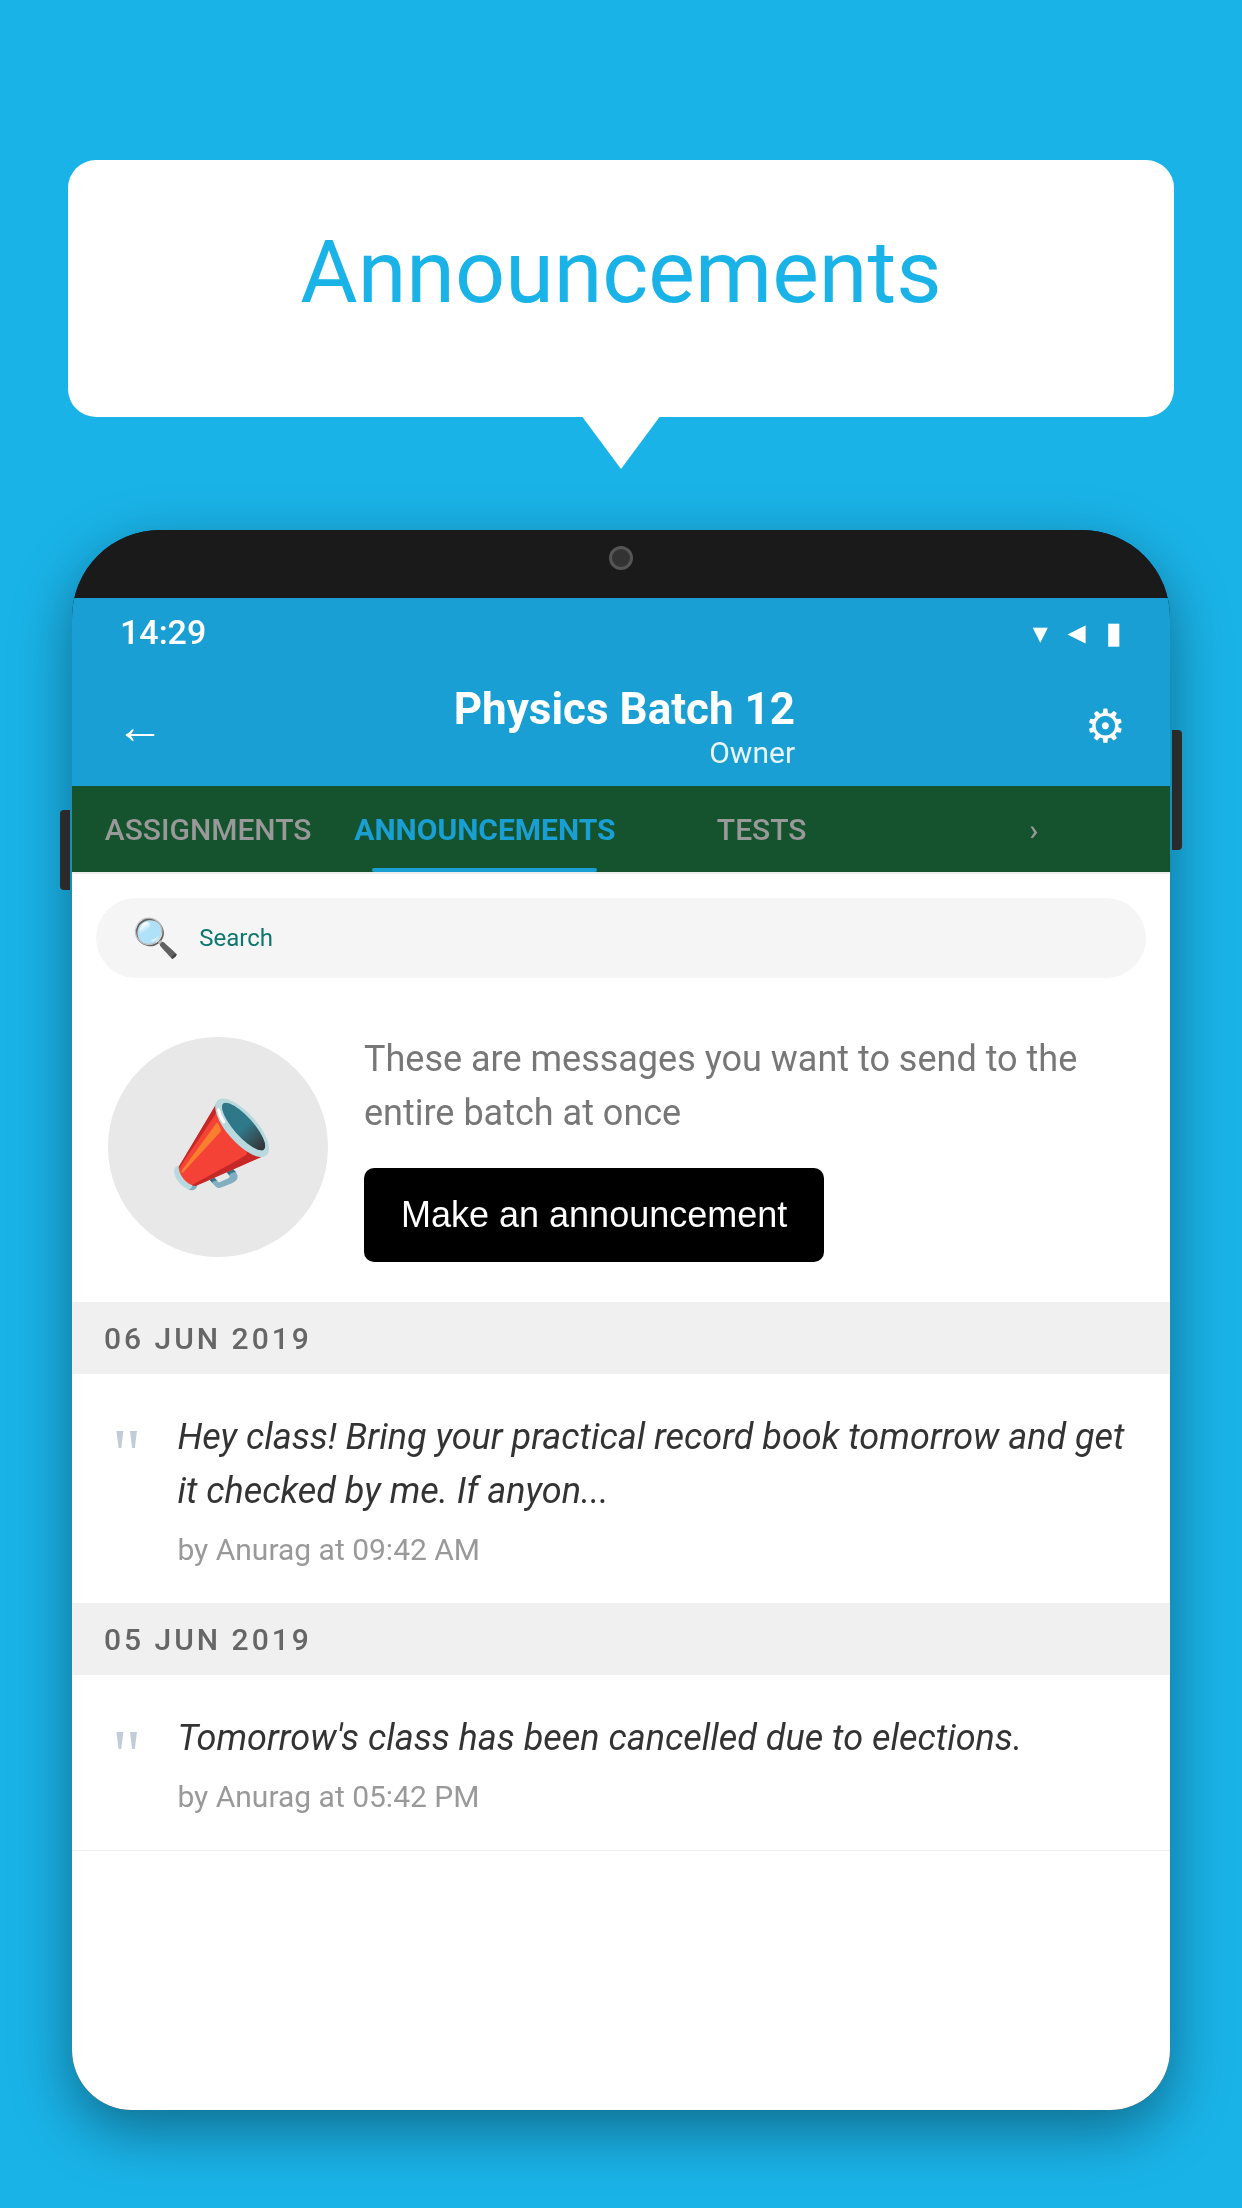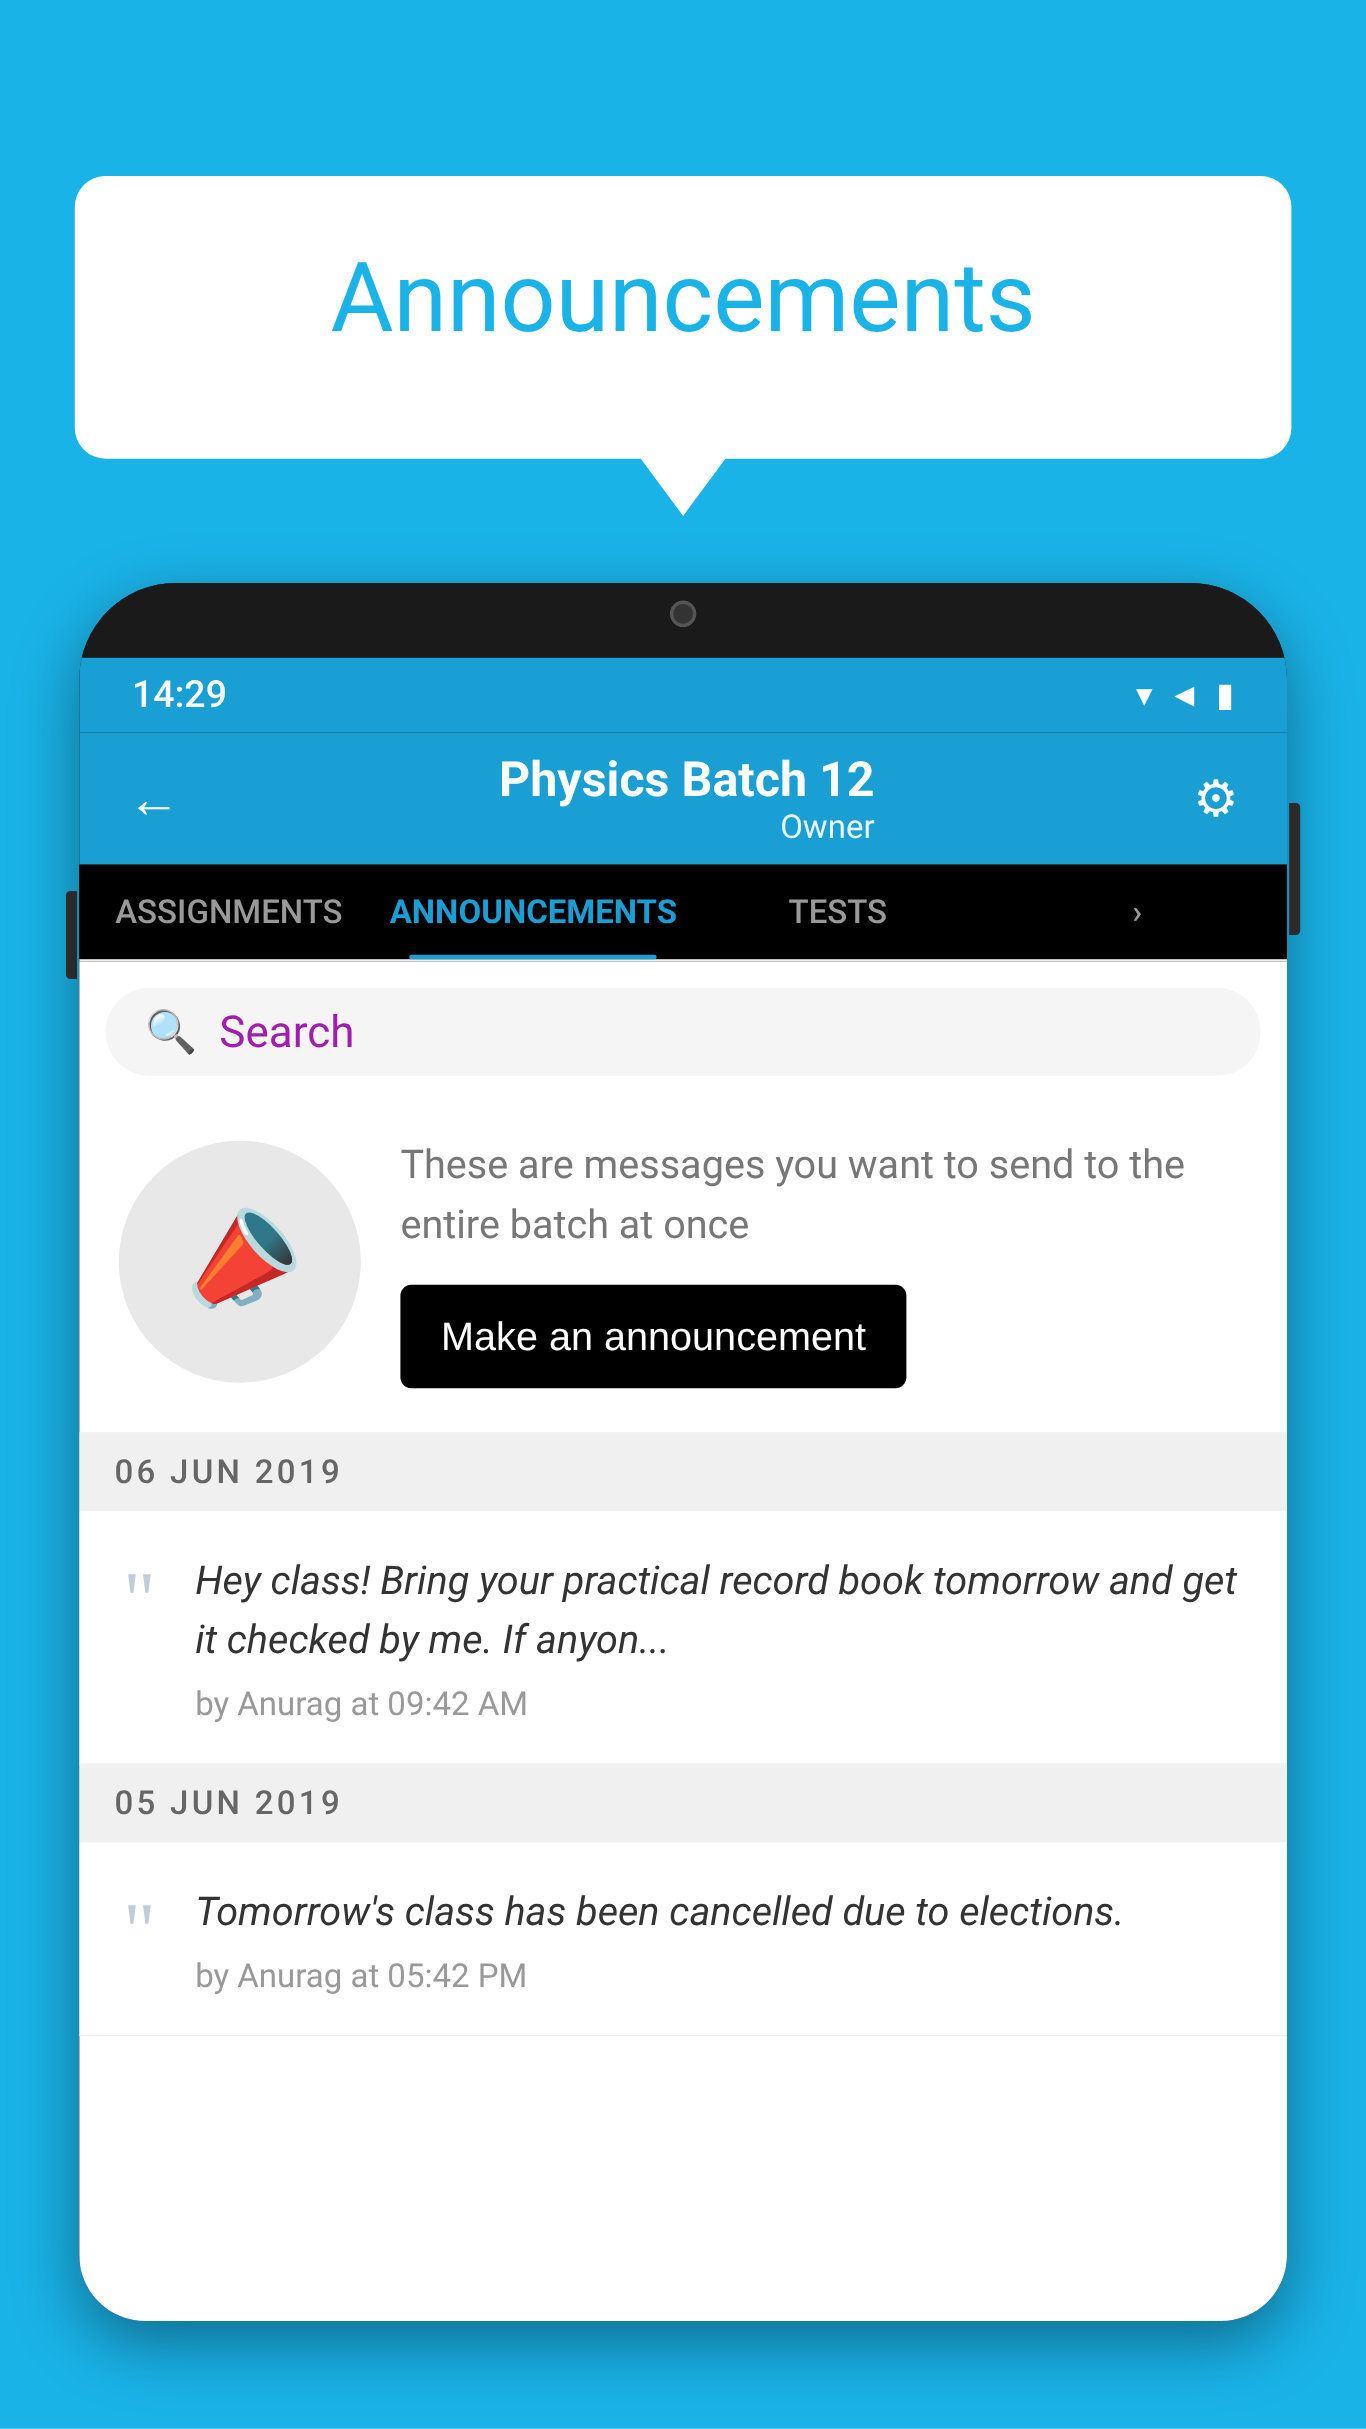--- a/index.html
+++ b/index.html
@@ -164,21 +164,21 @@
       font-weight: 400;
     }
 
     .gear-icon {
       color: white;
       font-size: 46px;
     }
 
     
     .tab-bar {
-      background: #000000;
+      background: #14532d;
       display: flex;
       border-bottom: 2px solid #eee;
       height: 88px;
       align-items: flex-end;
     }
 
     .tab-item {
       flex: 1;
       text-align: center;
       font-size: 30px;
@@ -230,22 +230,22 @@
       height: 80px;
     }
 
     .search-icon-container {
       margin-right: 20px;
       color: #aaa;
       font-size: 38px;
     }
 
     .search-text {
-      font-size: 40px;
-      color: #a21caf;
+      font-size: 24px;
+      color: #0f766e;
       text-align: center;
     }
 
     
     .promo-card {
       display: flex;
       align-items: center;
       padding: 30px 36px 40px;
       border-bottom: 1px solid #eee;
       gap: 36px;

